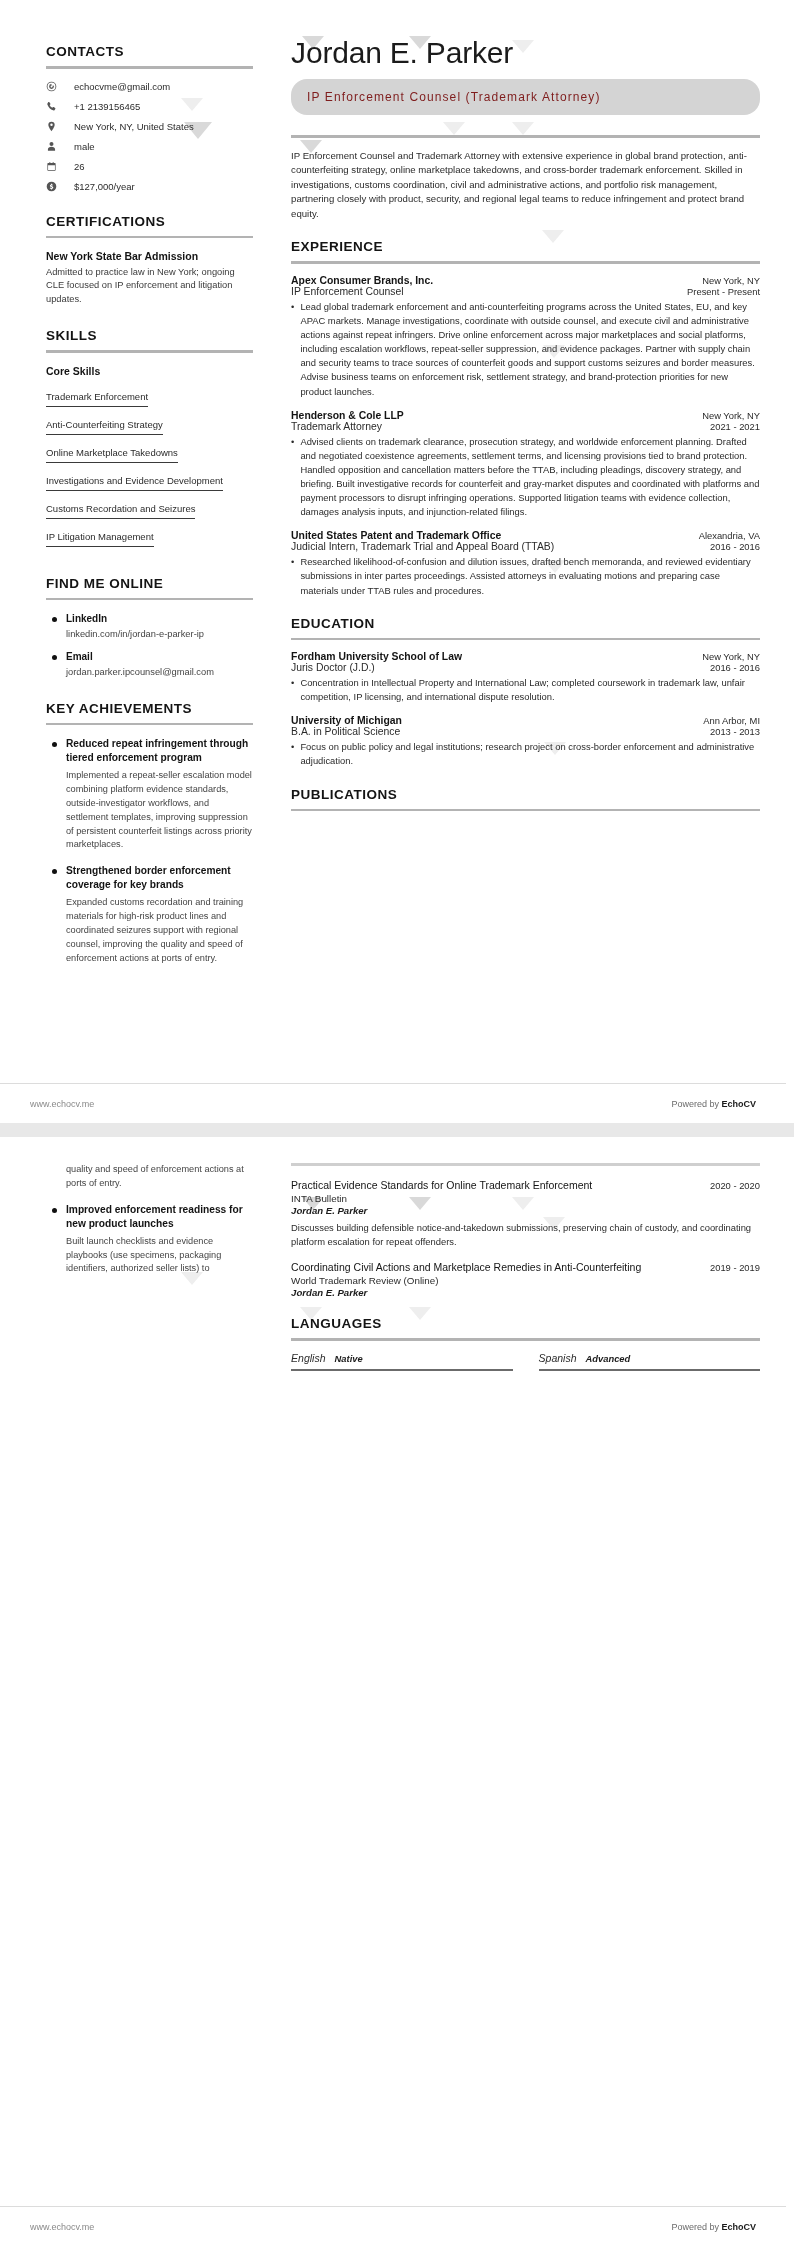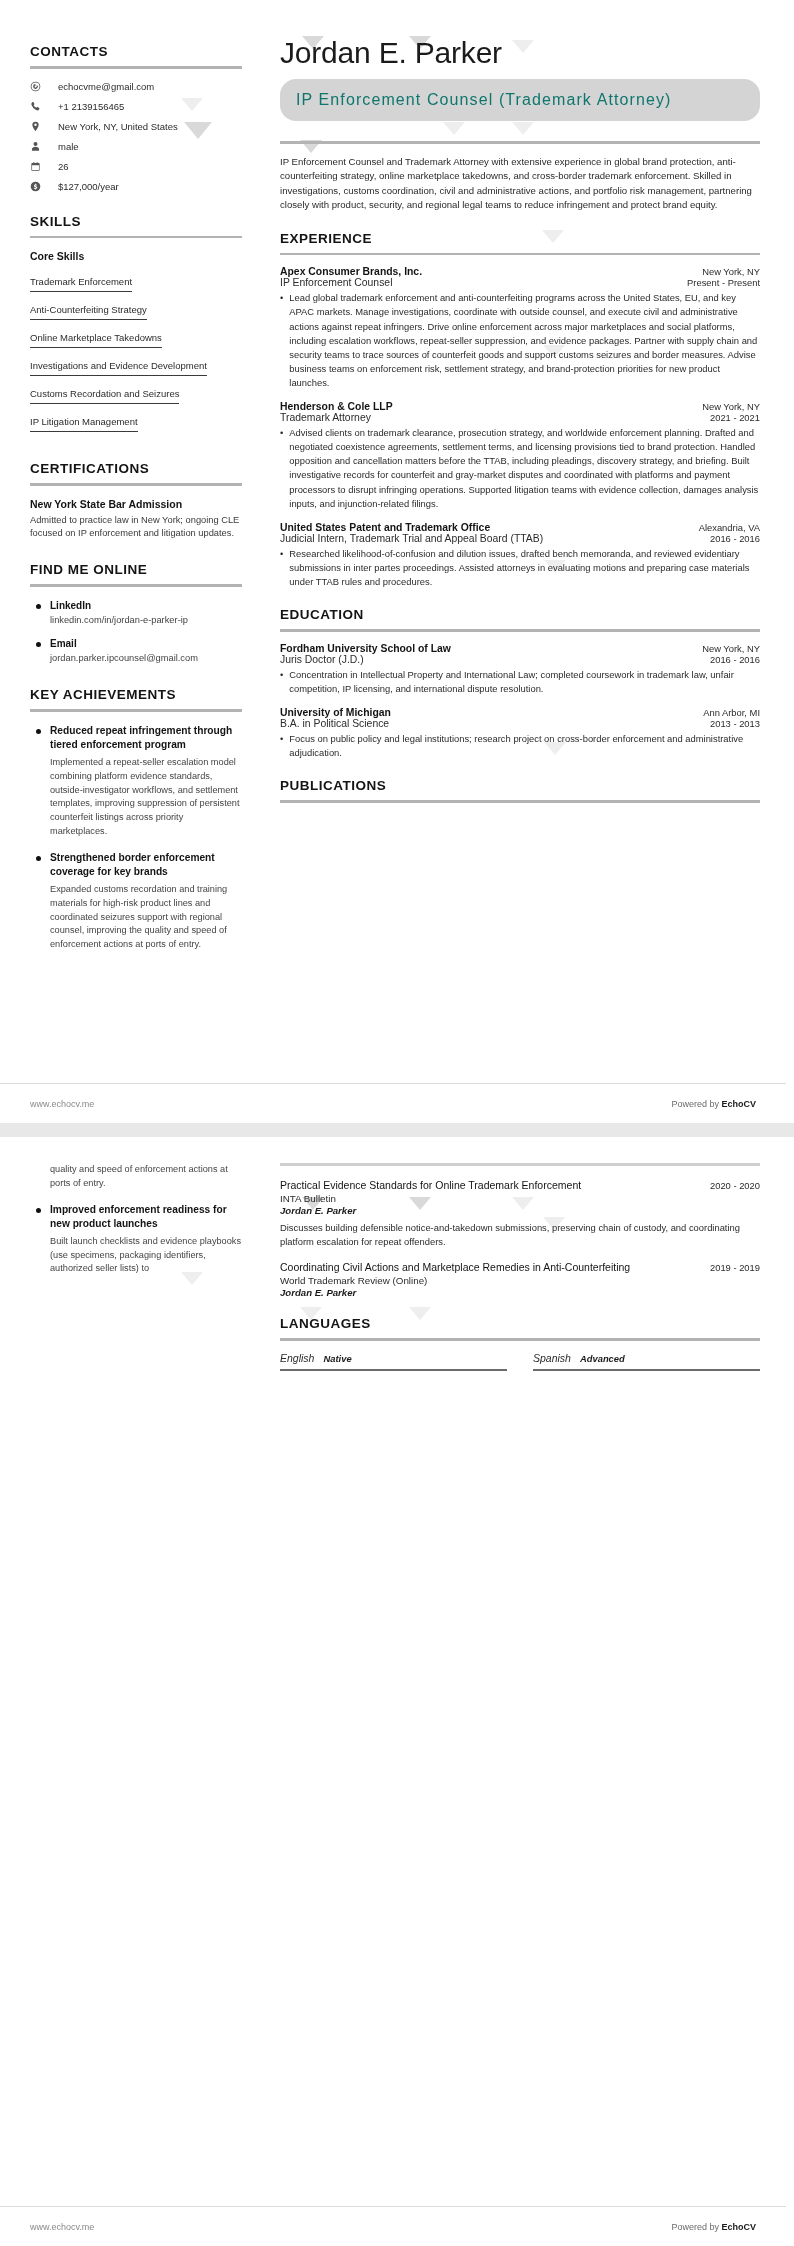--- a/index.html
+++ b/index.html
@@ -29,21 +29,21 @@
     border-right: 11px solid transparent;
     border-top: 13px solid #d9d9d9;
     pointer-events: none;
     z-index: 0;
   }
   .wm.lite { border-top-color: #eeeeee; }
   .wm.big {
     border-left-width: 14px; border-right-width: 14px; border-top-width: 17px;
   }
 
-  .cols { display: flex; position: relative; z-index: 2; }
+  .cols { display: flex; position: relative; z-index: 2; padding-left: 16px; }
 
   
   .left {
     width: 268px;
     padding: 44px 26px 0 30px;
   }
   .sec-title {
     font-size: 13.5px;
     font-weight: bold;
     letter-spacing: 0.5px;
@@ -153,24 +153,24 @@
     font-size: 30px;
     font-weight: normal;
     color: #1b1b1b;
     letter-spacing: -0.2px;
     line-height: 1.1;
     margin-bottom: 10px;
   }
   .title-pill {
     display: block;
     background: #d4d4d4;
-    color: #0f766e;
+    color: #7f1d1d;
     border-radius: 16px;
     padding: 9px 16px;
-    font-size: 16px;
+    font-size: 12px;
     letter-spacing: 1.1px;
     line-height: 1.5;
     margin-bottom: 20px;
   }
   .r-sec { margin-bottom: 18px; }
   .r-sec-title {
     font-size: 13.5px;
     font-weight: bold;
     letter-spacing: 0.5px;
     color: #141414;
@@ -386,41 +386,41 @@
             <span class="ic">
                 <svg viewBox="0 0 16 16">
                   <path d="M8 1a7 7 0 100 14A7 7 0 008 1zm.7 10.4v.9H7.4v-.9a3 3 0 01-1.9-.8l.6-1a2.6 2.6 0 001.6.7c.6 0 1-.3 1-.7s-.3-.6-1.1-.9C6.4 8.3 5.7 7.8 5.7 6.8c0-.9.6-1.6 1.7-1.8v-.9h1.3V5a2.9 2.9 0 011.6.6l-.6 1a2.4 2.4 0 00-1.3-.5c-.6 0-.9.3-.9.6s.4.6 1.2.9c1.2.4 1.8.9 1.8 1.9s-.6 1.7-1.8 1.9z"></path>
                 </svg>
               </span>
             <span>$127,000/year</span>
           </div>
         </div>
 
         <div class="sec-block">
+          <div class="sec-title">CERTIFICATIONS</div>
+          <div class="sec-rule"></div>
+          <div>
+            <div class="cert-name">New York State Bar Admission</div>
+            <div class="cert-desc">Admitted to practice law in New York; ongoing CLE focused on IP enforcement and litigation updates.</div>
+          </div>
+        </div>
+
+        <div class="sec-block">
           <div class="sec-title">SKILLS</div>
           <div class="sec-rule"></div>
           <div class="sub-head">Core Skills</div>
           <div class="skill-wrap"><span class="skill-item">Trademark Enforcement</span></div>
           <div class="skill-wrap"><span class="skill-item">Anti-Counterfeiting Strategy</span></div>
           <div class="skill-wrap"><span class="skill-item">Online Marketplace Takedowns</span></div>
           <div class="skill-wrap"><span class="skill-item">Investigations and Evidence Development</span></div>
           <div class="skill-wrap"><span class="skill-item">Customs Recordation and Seizures</span></div>
           <div class="skill-wrap"><span class="skill-item">IP Litigation Management</span></div>
         </div>
 
         <div class="sec-block">
-          <div class="sec-title">CERTIFICATIONS</div>
-          <div class="sec-rule"></div>
-          <div>
-            <div class="cert-name">New York State Bar Admission</div>
-            <div class="cert-desc">Admitted to practice law in New York; ongoing CLE focused on IP enforcement and litigation updates.</div>
-          </div>
-        </div>
-
-        <div class="sec-block">
           <div class="sec-title">FIND ME ONLINE</div>
           <div class="sec-rule"></div>
 
           <div class="bullet-entry">
             <span class="dot"></span>
             <span class="be-body">
               <span class="be-title" style="display:block">LinkedIn</span>
               <span class="be-sub" style="display:block">linkedin.com/in/jordan-e-parker-ip</span>
             </span>
           </div>

